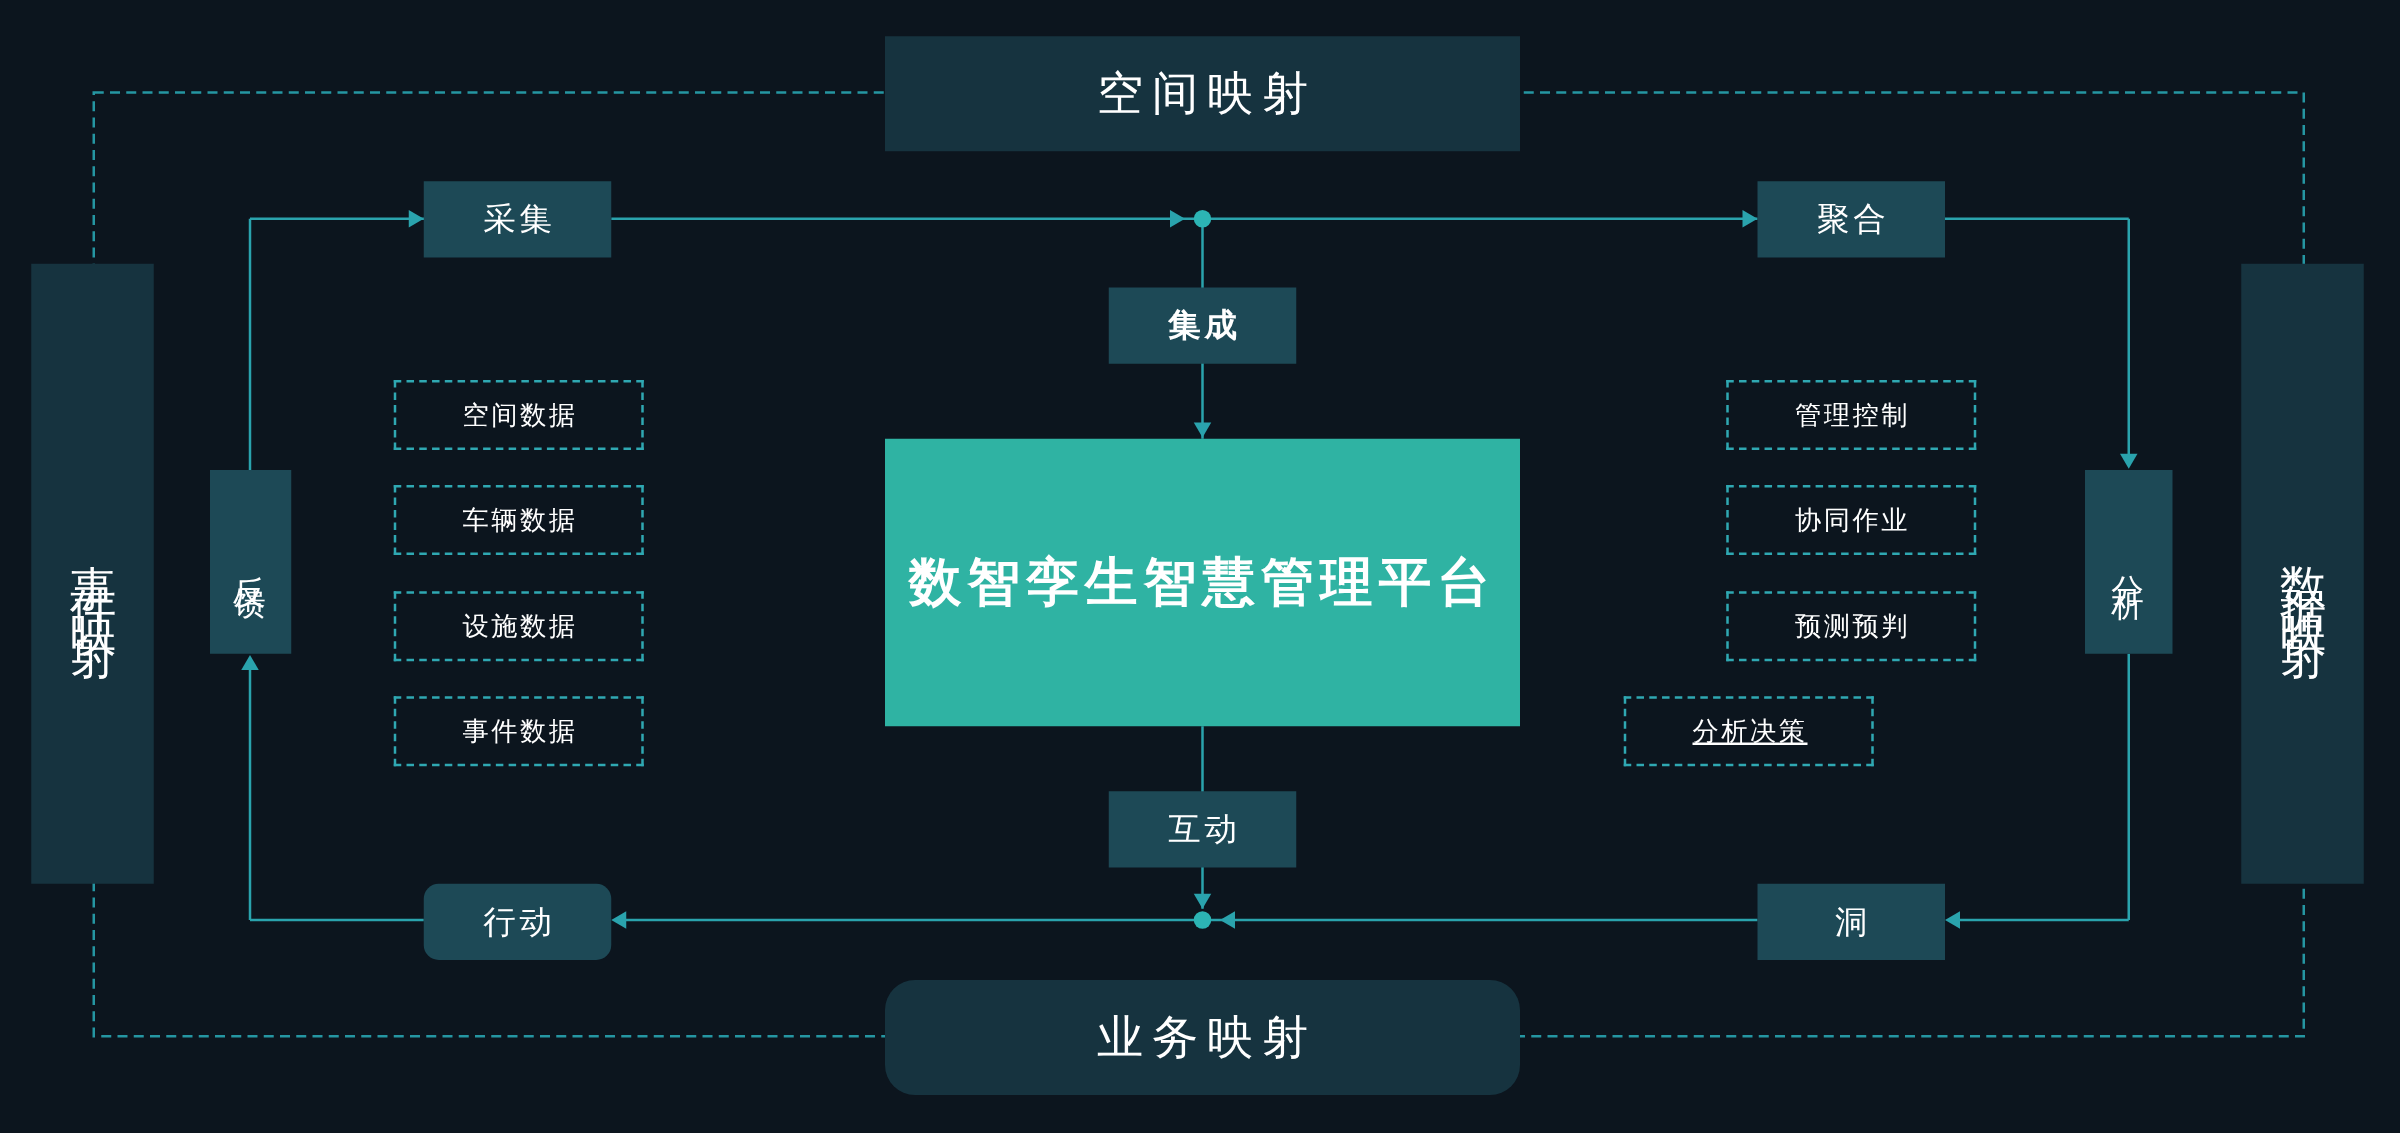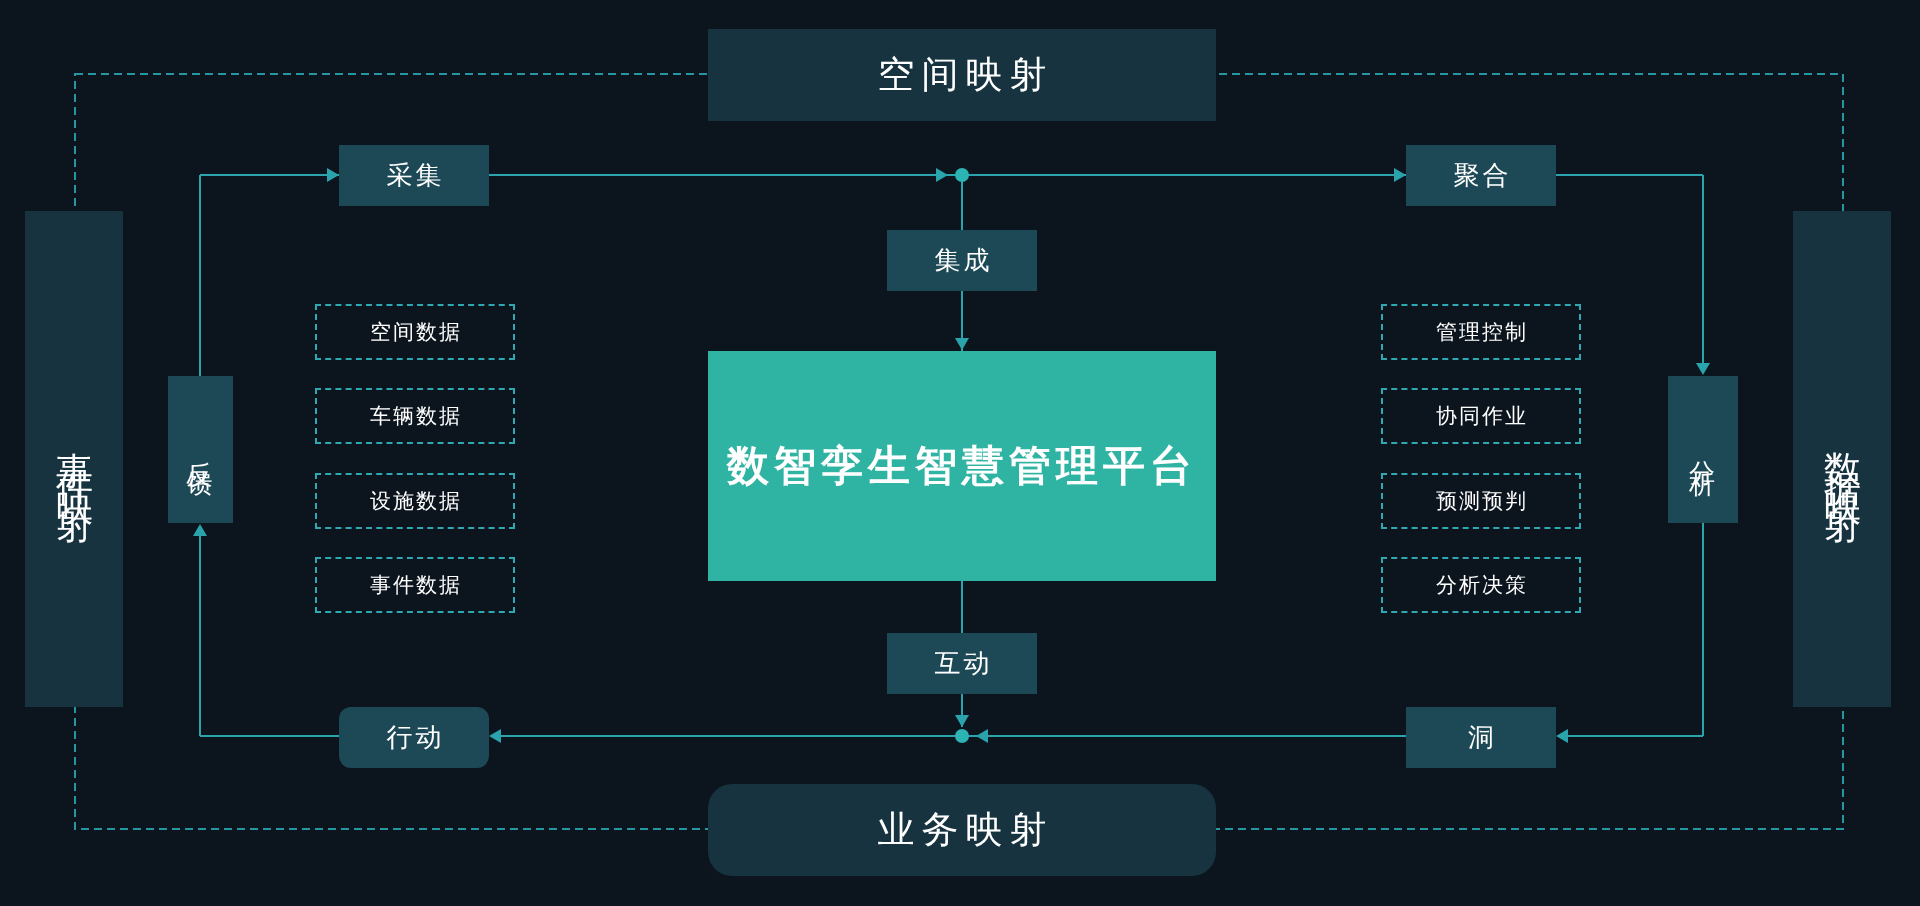--- a/index.html
+++ b/index.html
@@ -116,30 +116,30 @@
   <div class="box map-box vertical" style="left:25px; top:211px; width:98px; height:496px;">事件映射</div>
   <div class="box map-box vertical" style="left:1793px; top:211px; width:98px; height:496px;">数据映射</div>
 
   <div class="box center-box" style="left:708px; top:351px; width:508px; height:230px;">
     <span>数智孪生</span>
     <span>智慧管理平台</span>
   </div>
 
   <div class="box node" style="left:339px; top:145px; width:150px; height:61px;">采集</div>
   <div class="box node" style="left:1406px; top:145px; width:150px; height:61px;">聚合</div>
-  <div class="box node" style="left:887px; top:230px; width:150px; height:61px;">集成</div>
+  <div class="box node" style="left:887px; top:230px; width:150px; height:61px;font-weight:bold;">集成</div>
   <div class="box node" style="left:887px; top:617px; width:150px; height:61px;margin-top:16px;">互动</div>
   <div class="box node" style="left:339px; top:707px; width:150px; height:61px;border-radius:12px;">行动</div>
   <div class="box node" style="left:1406px; top:707px; width:150px; height:61px;">洞</div>
   <div class="box node vertical" style="left:168px; top:376px; width:65px; height:147px;">反馈</div>
   <div class="box node vertical" style="left:1668px; top:376px; width:70px; height:147px;">分析</div>
 
   <div class="box dashed-item" style="left:315px; top:388px; width:200px; height:56px;">车辆数据</div>
   <div class="box dashed-item" style="left:315px; top:304px; width:200px; height:56px;">空间数据</div>
   <div class="box dashed-item" style="left:315px; top:473px; width:200px; height:56px;">设施数据</div>
   <div class="box dashed-item" style="left:315px; top:557px; width:200px; height:56px;">事件数据</div>
 
   <div class="box dashed-item" style="left:1381px; top:304px; width:200px; height:56px;">管理控制</div>
   <div class="box dashed-item" style="left:1381px; top:388px; width:200px; height:56px;">协同作业</div>
   <div class="box dashed-item" style="left:1381px; top:473px; width:200px; height:56px;">预测预判</div>
-  <div class="box dashed-item" style="left:1381px; top:557px; width:200px; height:56px;">分析决策</div>
+  <div class="box dashed-item" style="left:1299px; top:557px; width:200px; height:56px;text-decoration:underline;">分析决策</div>
 
 </div>
 
 </body></html>

